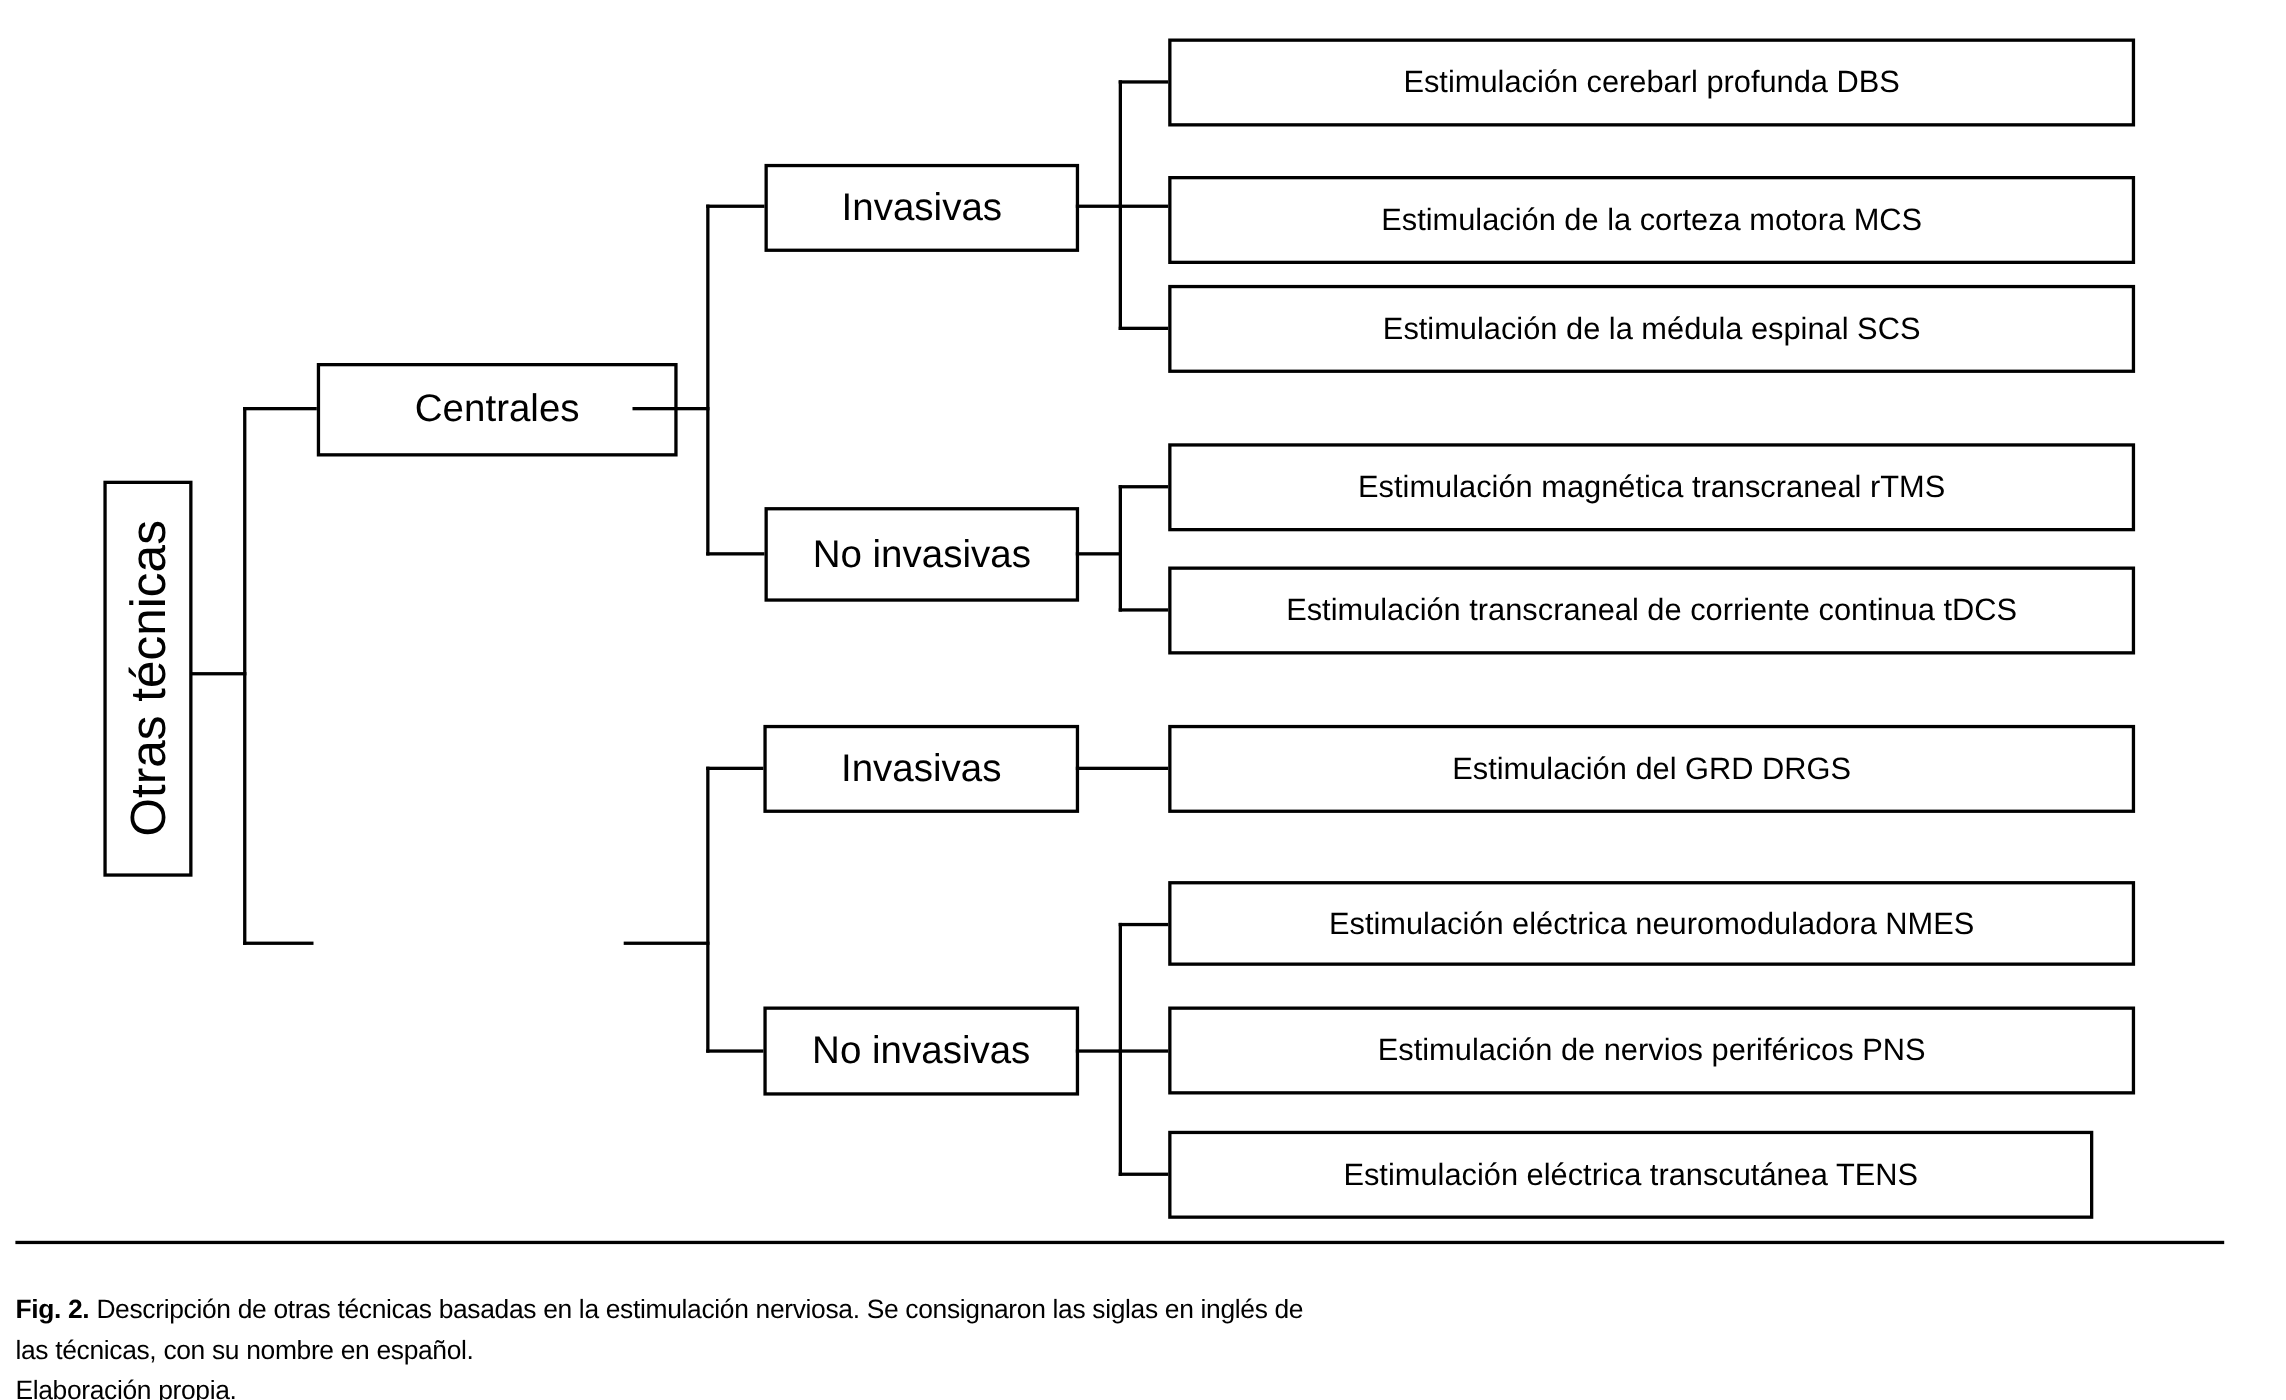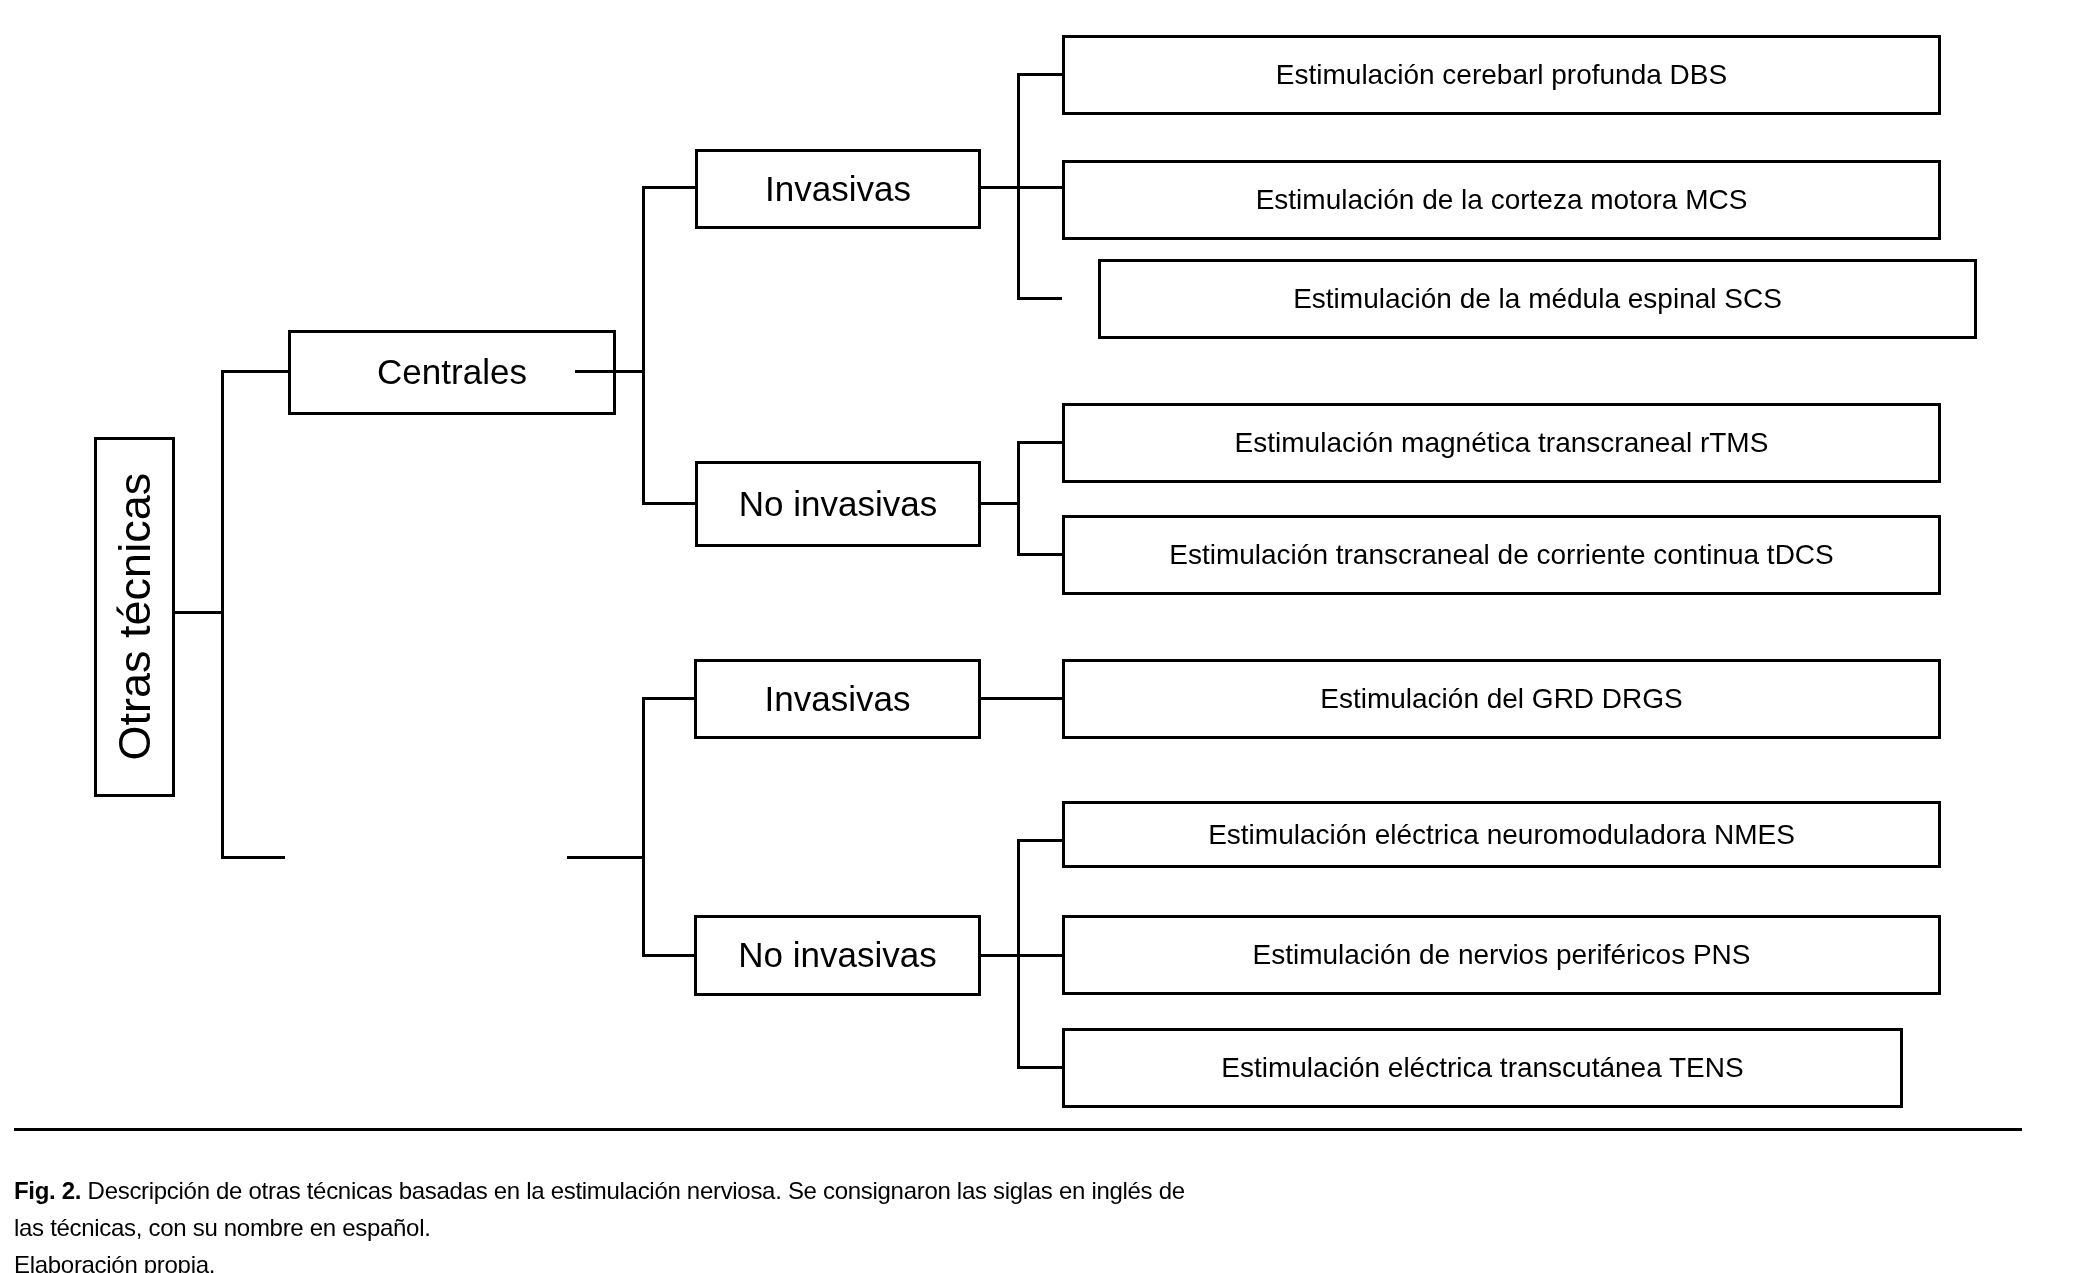--- a/index.html
+++ b/index.html
@@ -84,33 +84,33 @@
   <div class="node mid" style="left:694px; top:915px; width:287px; height:81px;">
     <span>No invasivas</span>
   </div>
 
   <div class="node leaf" style="left:1062px; top:35px;  width:879px; height:80px;">
     <span>Estimulación cerebarl profunda DBS</span>
   </div>
   <div class="node leaf" style="left:1062px; top:160px; width:879px; height:80px;">
     <span>Estimulación de la corteza motora MCS</span>
   </div>
-  <div class="node leaf" style="left:1098px; top:259px; width:879px; height:80px;">
+  <div class="node leaf" style="left:1062px; top:259px; width:879px; height:80px;">
     <span>Estimulación de la médula espinal SCS</span>
   </div>
   <div class="node leaf" style="left:1062px; top:403px; width:879px; height:80px;">
     <span>Estimulación magnética transcraneal rTMS</span>
   </div>
   <div class="node leaf" style="left:1062px; top:515px; width:879px; height:80px;">
     <span>Estimulación transcraneal de corriente continua tDCS</span>
   </div>
   <div class="node leaf" style="left:1062px; top:659px; width:879px; height:80px;">
     <span>Estimulación del GRD DRGS</span>
   </div>
-  <div class="node leaf" style="left:1062px; top:801px; width:879px; height:67px;">
+  <div class="node leaf" style="left:1062px; top:801px; width:879px; height:77px;">
     <span>Estimulación eléctrica neuromoduladora NMES</span>
   </div>
   <div class="node leaf" style="left:1062px; top:915px; width:879px; height:80px;">
     <span>Estimulación de nervios periféricos PNS</span>
   </div>
   <div class="node leaf" style="left:1062px; top:1028px; width:841px; height:80px;">
     <span>Estimulación eléctrica transcutánea TENS</span>
   </div>
 
   <div class="hline" style="left:174px; top:611px; width:50px;"></div>

